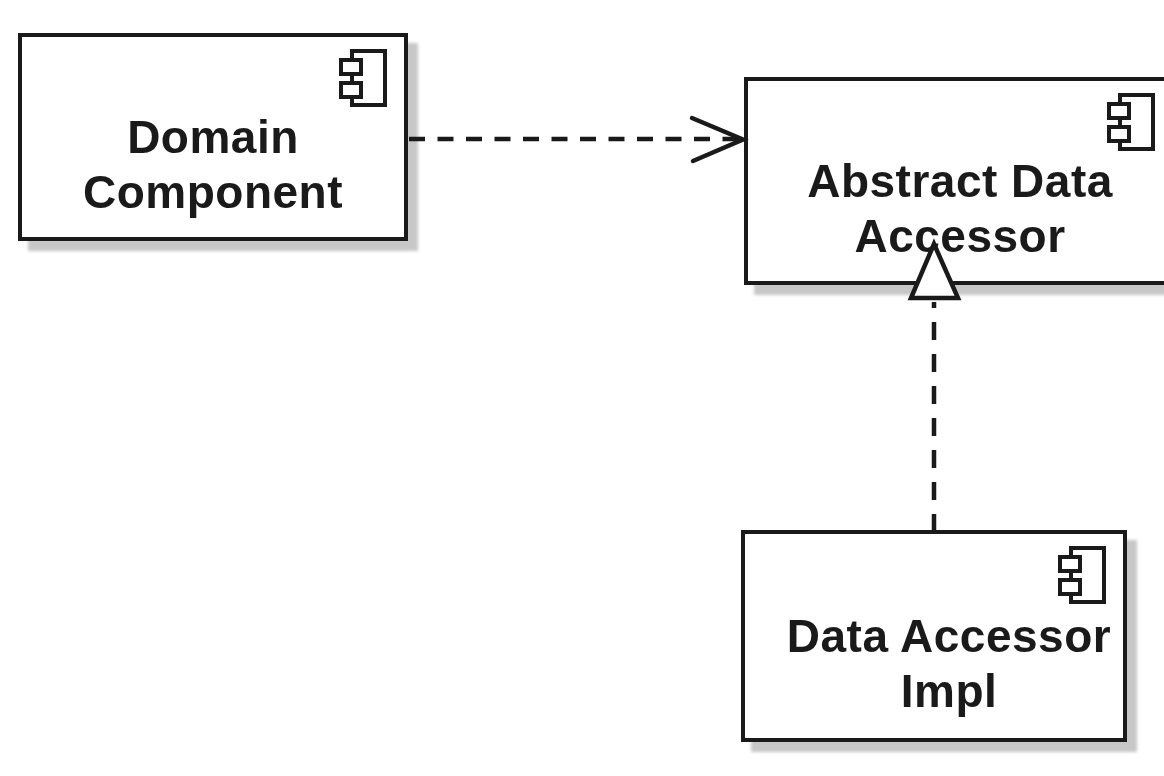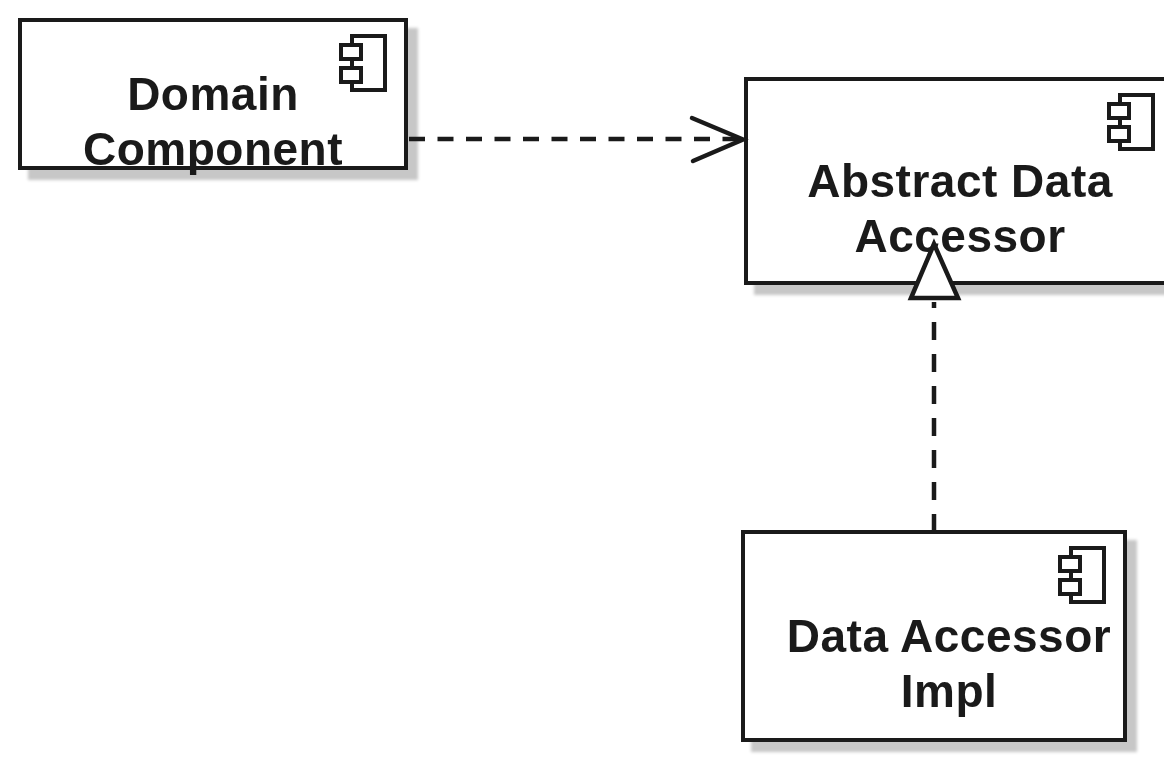--- a/index.html
+++ b/index.html
@@ -36,21 +36,21 @@
     letter-spacing: 0.5px;
   }
   .comp-icon {
     position: absolute;
     top: 12px;
     right: 17px;
     width: 48px;
     height: 58px;
   }
   .comp-icon svg { display: block; }
-  #box-domain-component      { left: 18px;  top: 18px;  width: 390px; height: 152px; }
+  #box-domain-component      { left: 18px;  top: 33px;  width: 390px; height: 208px; }
   #box-abstract-data-accessor{ left: 744px; top: 33px;  width: 432px; height: 208px; margin-top: 44px; }
   #box-data-accessor-impl    { left: 741px; top: 530px; width: 386px; height: 212px; padding-left: 30px; }
   .connector-layer {
     position: absolute;
     left: 0;
     top: 0;
     z-index: 5;
     pointer-events: none;
   }
 </style>

